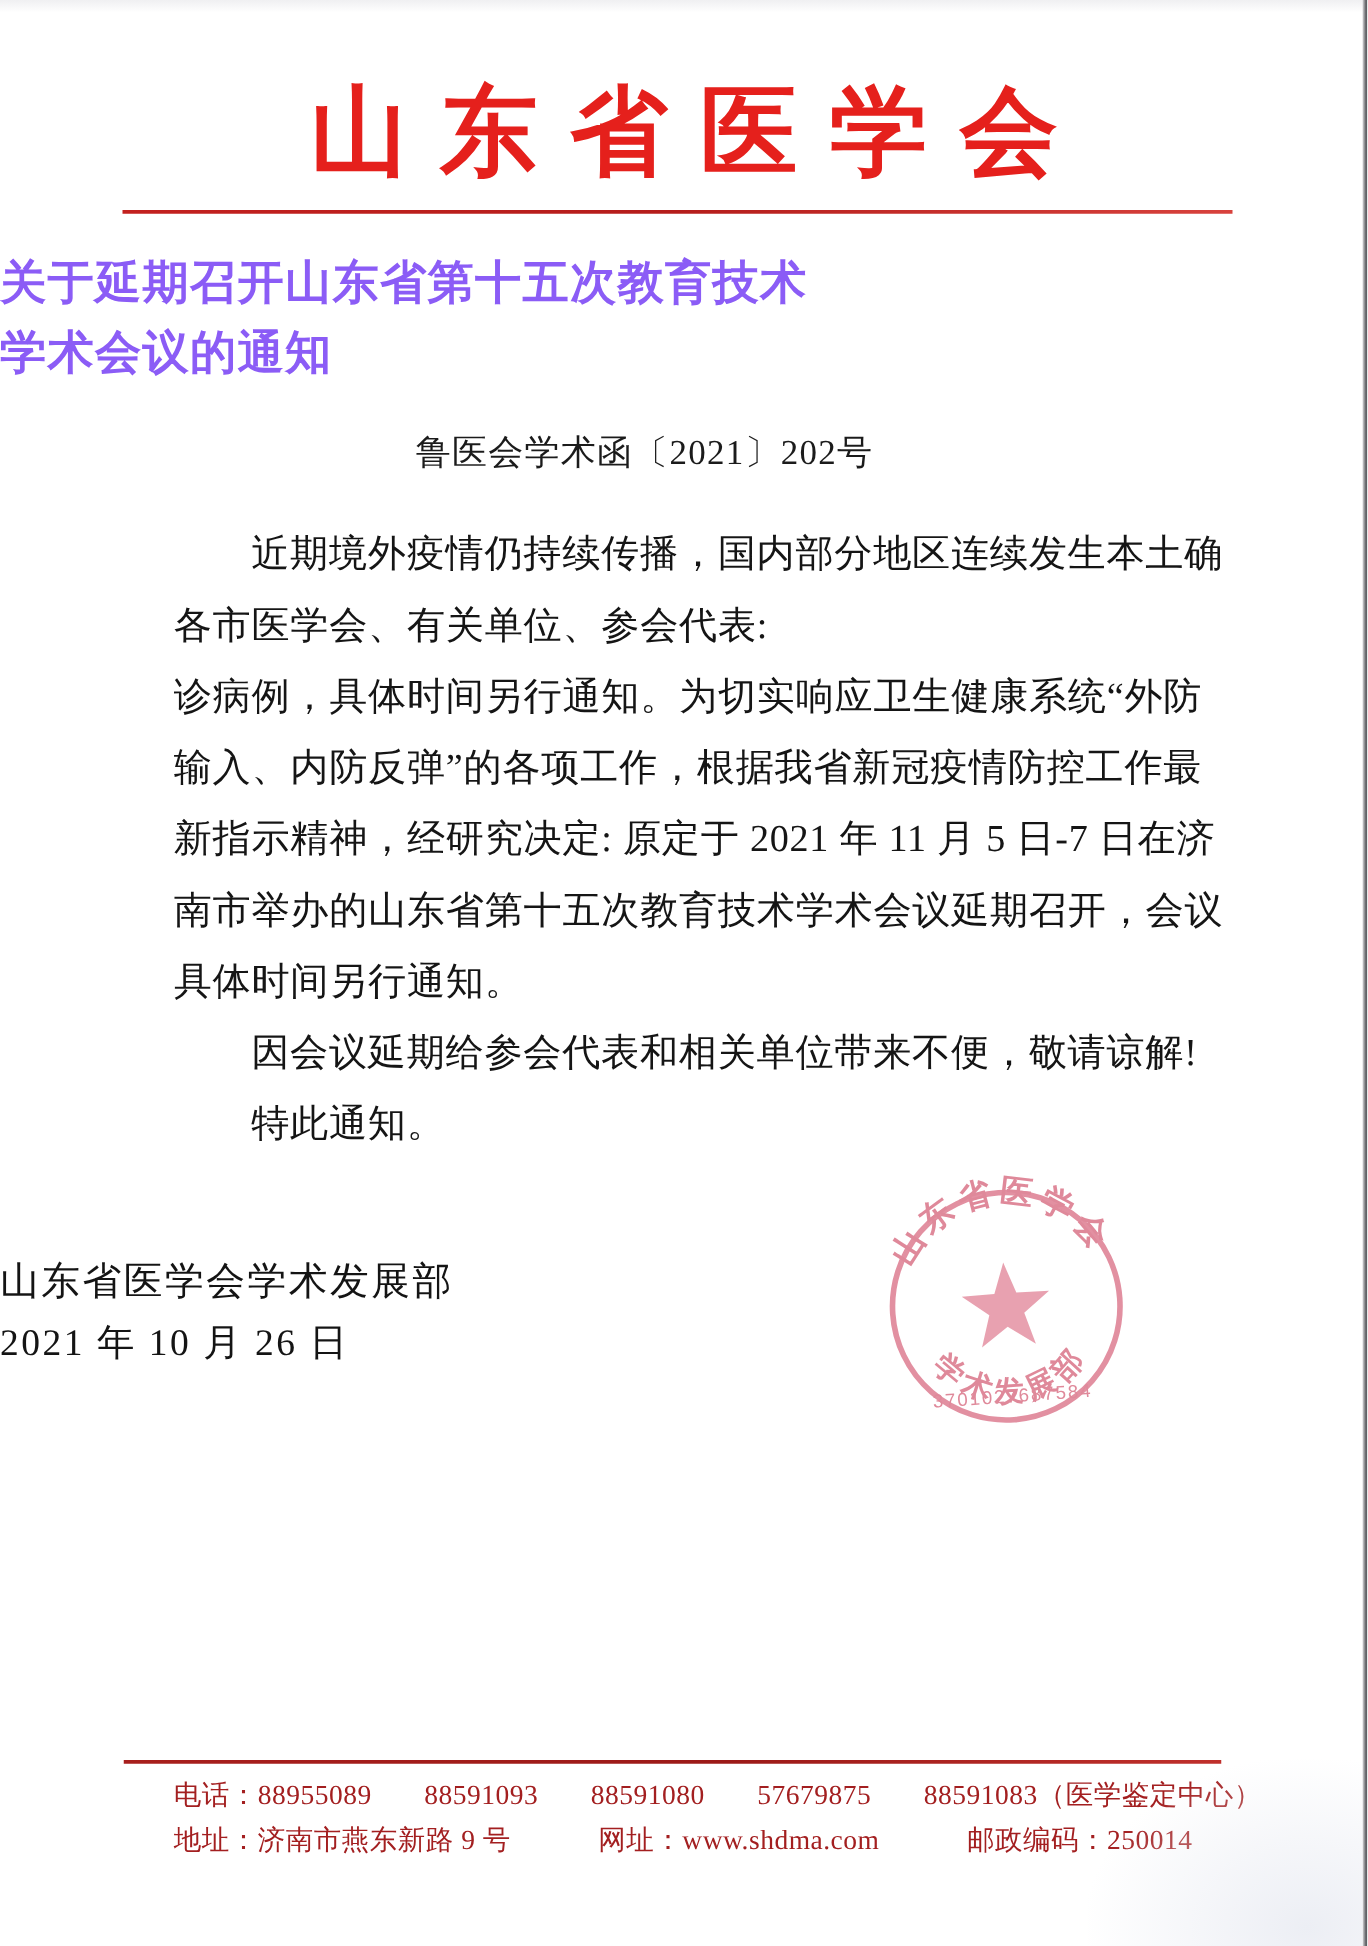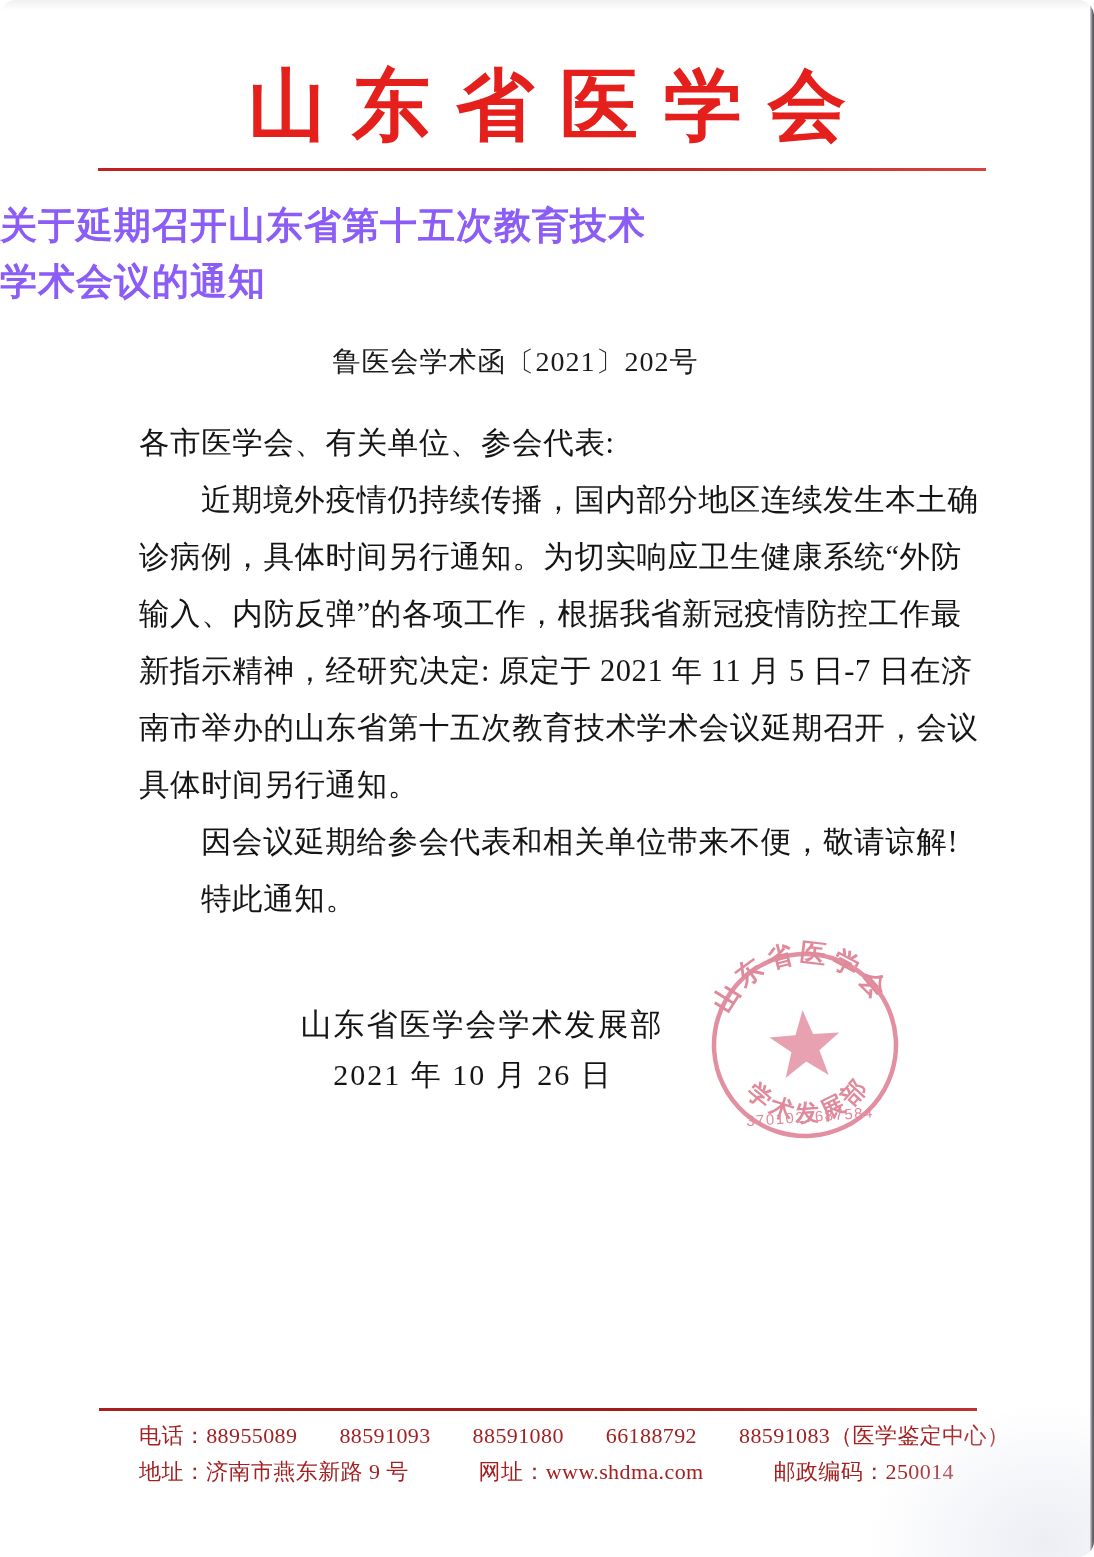--- a/index.html
+++ b/index.html
@@ -10,21 +10,20 @@
   }
 
   .page {
     position: relative;
     width: 1094px;
     height: 1557px;
     background: #ffffff;
     overflow: hidden;
     font-family: "Liberation Serif", "DejaVu Serif", serif;
     box-sizing: border-box;
-    border-radius: 16px;
   }
 
   
   .scan-edge-right {
     position: absolute;
     top: 0;
     right: 0;
     width: 4px;
     height: 1557px;
     background: linear-gradient(to right, #d9d9dc 0%, #6e6e72 60%, #55555a 100%);
@@ -120,21 +119,21 @@
     white-space: nowrap;
   }
   .body-line.indent { text-indent: 62px; }
 
   
   .signature {
     position: absolute;
     top: 1000px;
     left: 0;
     width: 1094px;
-    text-align: center;
+    text-align: left;
     padding-right: 130px;
     box-sizing: border-box;
     z-index: 3;
   }
   .sig-org {
     font-size: 31px;
     color: #141414;
     letter-spacing: 2px;
     line-height: 50px;
   }
@@ -200,22 +199,22 @@
   <div class="letterhead-rule"></div>
 
   <div class="doc-title">
     <span class="tline">关于延期召开山东省第十五次教育技术</span>
     <span class="tline">学术会议的通知</span>
   </div>
 
   <div class="doc-number">鲁医会学术函〔2021〕202号</div>
 
   <div class="body-block">
+    <div class="body-line indent">近期境外疫情仍持续传播，国内部分地区连续发生本土确</div>
     <div class="body-line">各市医学会、有关单位、参会代表:</div>
-    <div class="body-line indent">近期境外疫情仍持续传播，国内部分地区连续发生本土确</div>
     <div class="body-line">诊病例，具体时间另行通知。为切实响应卫生健康系统“外防</div>
     <div class="body-line">输入、内防反弹”的各项工作，根据我省新冠疫情防控工作最</div>
     <div class="body-line">新指示精神，经研究决定: 原定于 2021 年 11 月 5 日-7 日在济</div>
     <div class="body-line">南市举办的山东省第十五次教育技术学术会议延期召开，会议</div>
     <div class="body-line">具体时间另行通知。</div>
     <div class="body-line indent">因会议延期给参会代表和相关单位带来不便，敬请谅解!</div>
     <div class="body-line indent">特此通知。</div>
   </div>
 
   <div class="seal">
@@ -238,21 +237,21 @@
   </div>
 
   <div class="signature">
     <div class="sig-org">山东省医学会学术发展部</div>
     <div class="sig-date">2021 年 10 月 26 日</div>
   </div>
 
   <div class="footer-rule"></div>
   <div class="footer">
     <div class="footer-row">
-      <span class="fcell">电话：</span><span class="fcell">88955089</span><span class="sp-lg"></span><span class="fcell">88591093</span><span class="sp-lg"></span><span class="fcell">88591080</span><span class="sp-lg"></span><span class="fcell">66188792</span><span class="sp-lg"></span><span class="fcell">88591083</span><span class="fcell">（医学鉴定中心）</span>
+      <span class="fcell">电话：</span><span class="fcell">88955089</span><span class="sp-lg"></span><span class="fcell">88591093</span><span class="sp-lg"></span><span class="fcell">88591080</span><span class="sp-lg"></span><span class="fcell">57679875</span><span class="sp-lg"></span><span class="fcell">88591083</span><span class="fcell">（医学鉴定中心）</span>
     </div>
     <div class="footer-row">
       <span class="fcell">地址：</span><span class="fcell">济南市燕东新路 9 号</span><span class="sp-xl"></span><span class="fcell">网址：</span><span class="fcell">www.shdma.com</span><span class="sp-xl"></span><span class="fcell">邮政编码：</span><span class="fcell">250014</span>
     </div>
   </div>
 
   <div class="scan-tint-bottomright"></div>
 </div>
 
 </body></html>

